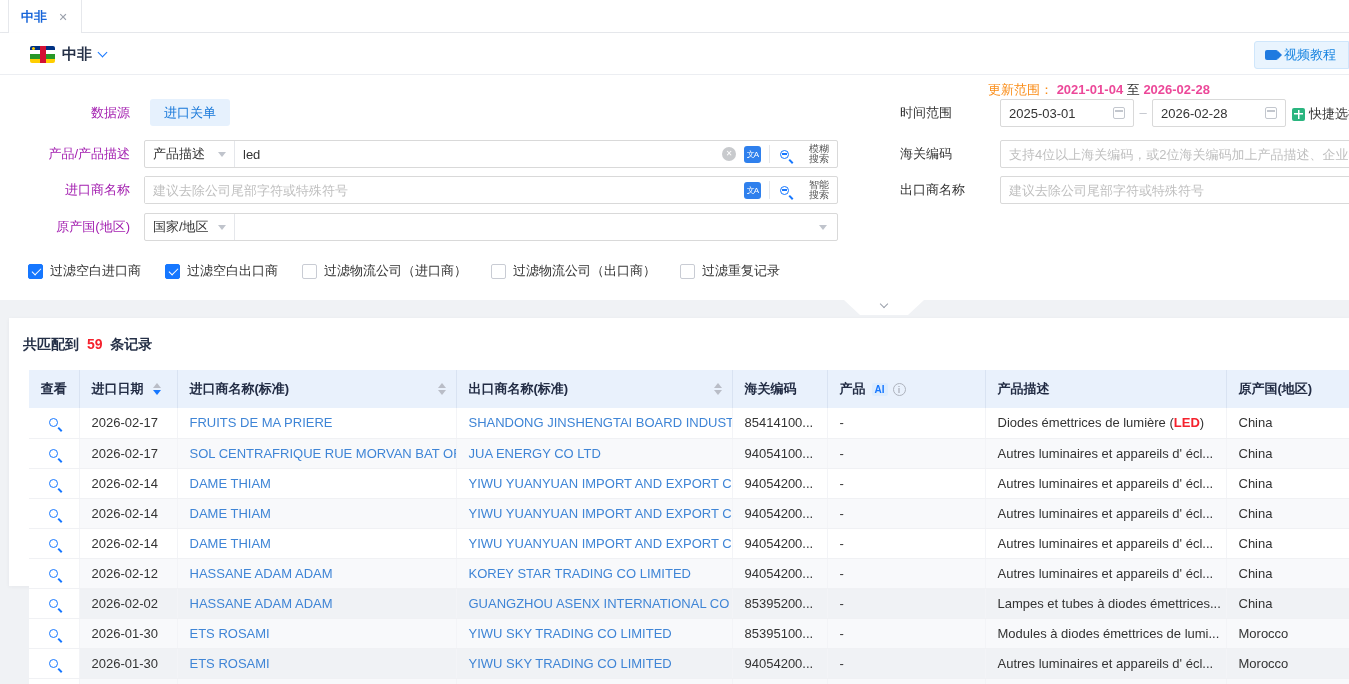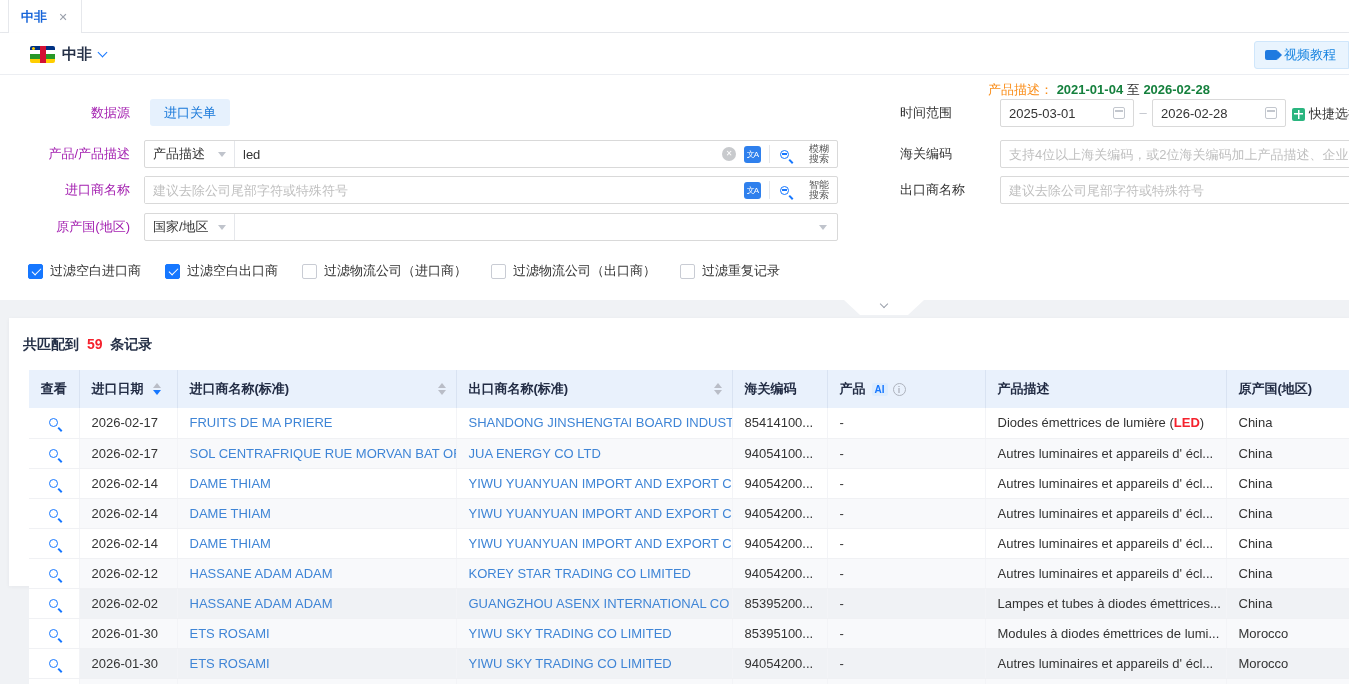--- a/index.html
+++ b/index.html
@@ -34,21 +34,21 @@
   
   .filter-card { position:absolute; left:0; top:75px; width:100%; height:225px; background:#fff; }
   .f-label { position:absolute; width:130px; text-align:right; line-height:28px; color:#a21caf; }
   .r-label { position:absolute; left:900px; width:88px; text-align:left; line-height:28px; color:#333; }
 
   .ds-btn { position:absolute; left:150px; top:24px; height:27px; padding:0 14px; line-height:27px;
     background:#e6f1fd; color:#1677d9; border-radius:3px; cursor:pointer; }
 
   .update-range { position:absolute; left:988px; top:6px; font-size:13px; }
   .ur-label { color:#fa8c16; }
-  .ur-date { color:#15803d; font-weight:bold; }
+  .ur-date { color:#ec4899; font-weight:bold; }
   .ur-to { color:#333; }
 
   .inp { height:28px; border:1px solid #d9d9d9; border-radius:2px; background:#fff; font-size:13px; color:#333;
     font-family:inherit; padding:0 8px; outline:none; }
   .inp::placeholder { color:#bfbfbf; }
   .date-inp { position:absolute; top:24px; width:134px; }
   .cal { position:absolute; top:32px; width:12px; height:12px; border:1px solid #c3c7ce; border-radius:2px; pointer-events:none; }
   .cal::before { content:""; position:absolute; left:1px; right:1px; top:2px; height:1.5px; background:#c3c7ce; }
   .date-sep { position:absolute; left:1138px; top:24px; width:10px; line-height:28px; color:#c0c4cc; text-align:center; }
   .quick { position:absolute; left:1292px; top:30px; display:flex; align-items:center; gap:4px; white-space:nowrap; cursor:pointer; }
@@ -138,21 +138,21 @@
       <span class="vid-icon"></span>
       <span>视频教程</span>
     </div>
   </div>
 
   <div class="filter-card">
     <div class="f-label" style="top:24px;">数据源</div>
     <div class="ds-btn">进口关单</div>
 
     <div class="update-range">
-      <span class="ur-label">产品描述：</span>
+      <span class="ur-label">更新范围：</span>
       <span class="ur-date">2021-01-04</span>
       <span class="ur-to">至</span>
       <span class="ur-date">2026-02-28</span>
     </div>
 
     <div class="r-label" style="top:24px;">时间范围</div>
     <input class="inp date-inp" style="left: 1000px;" readonly="" value="2025-03-01">
     <span class="cal" style="left:1113px;"></span>
     <div class="date-sep">–</div>
     <input class="inp date-inp" style="left: 1152px;" readonly="" value="2026-02-28">

